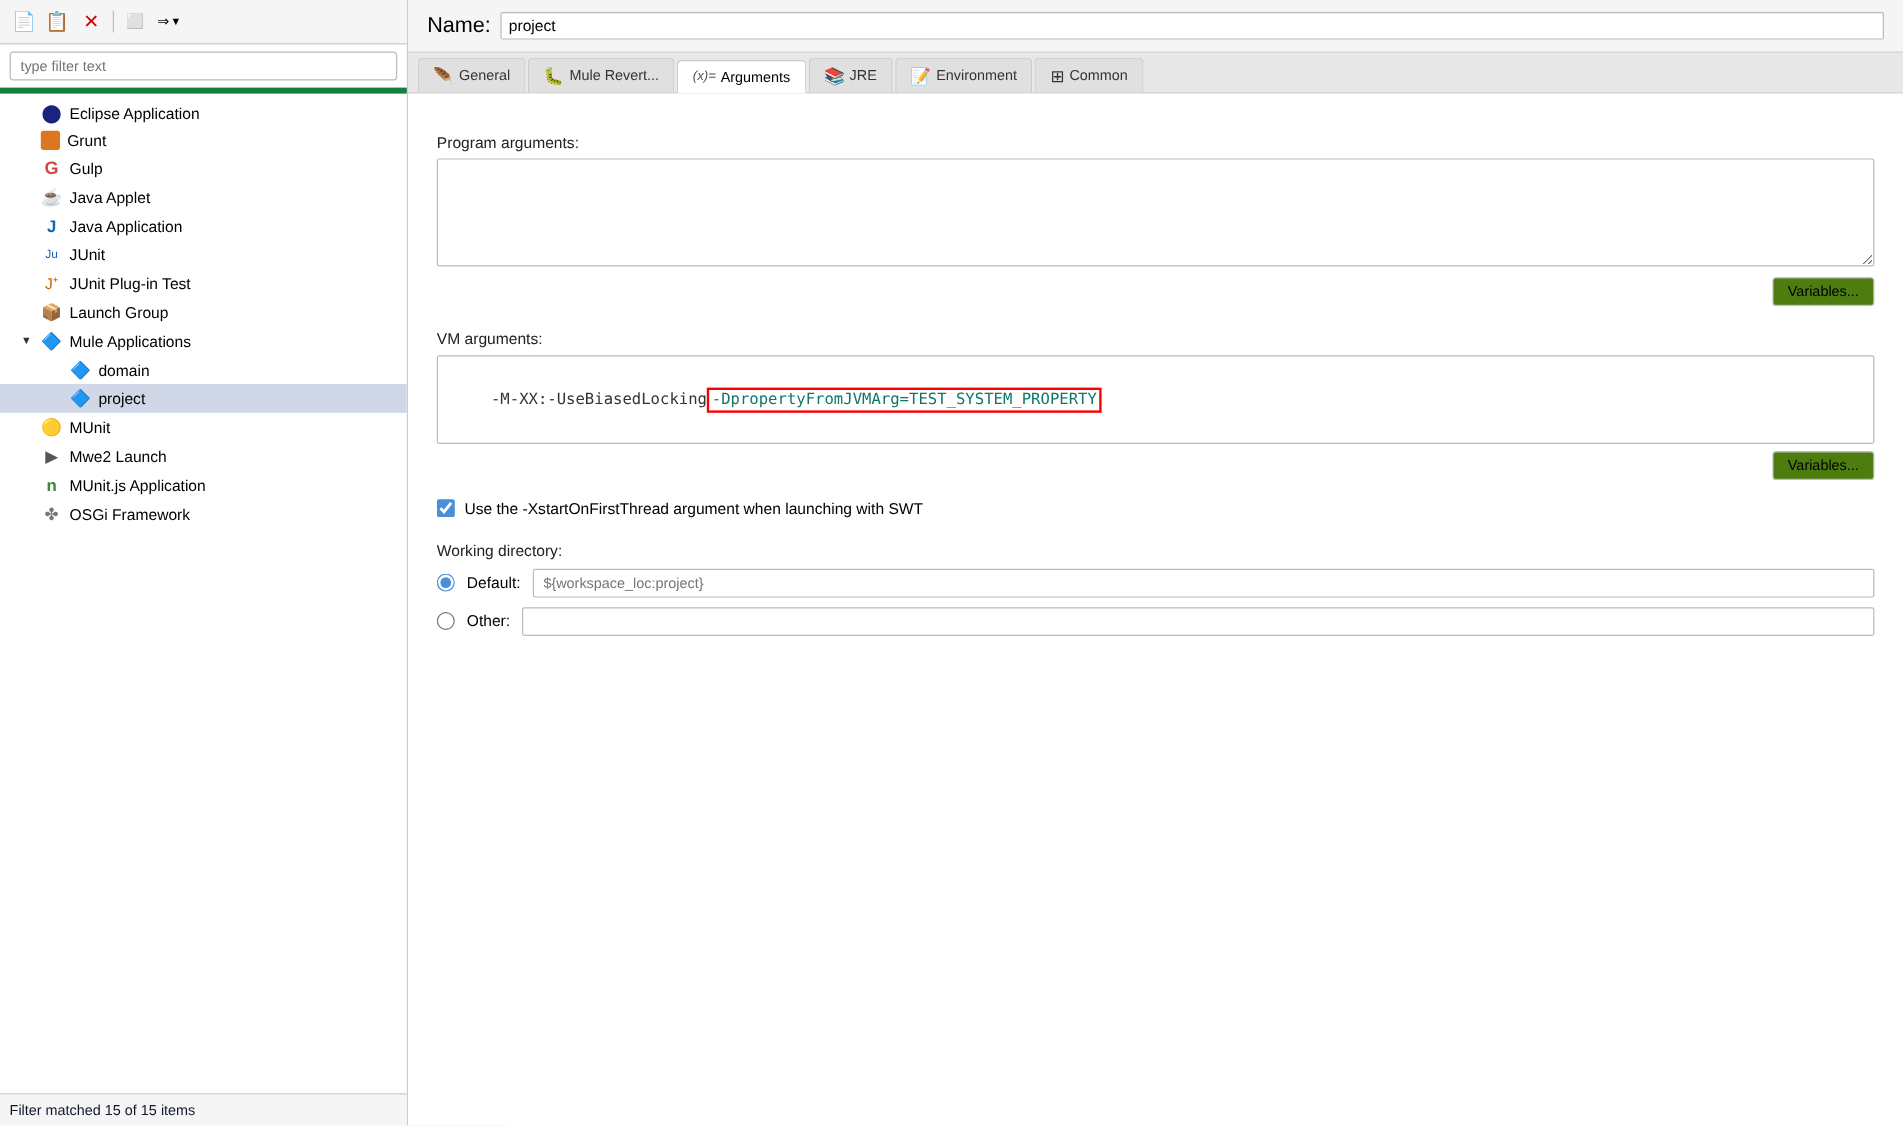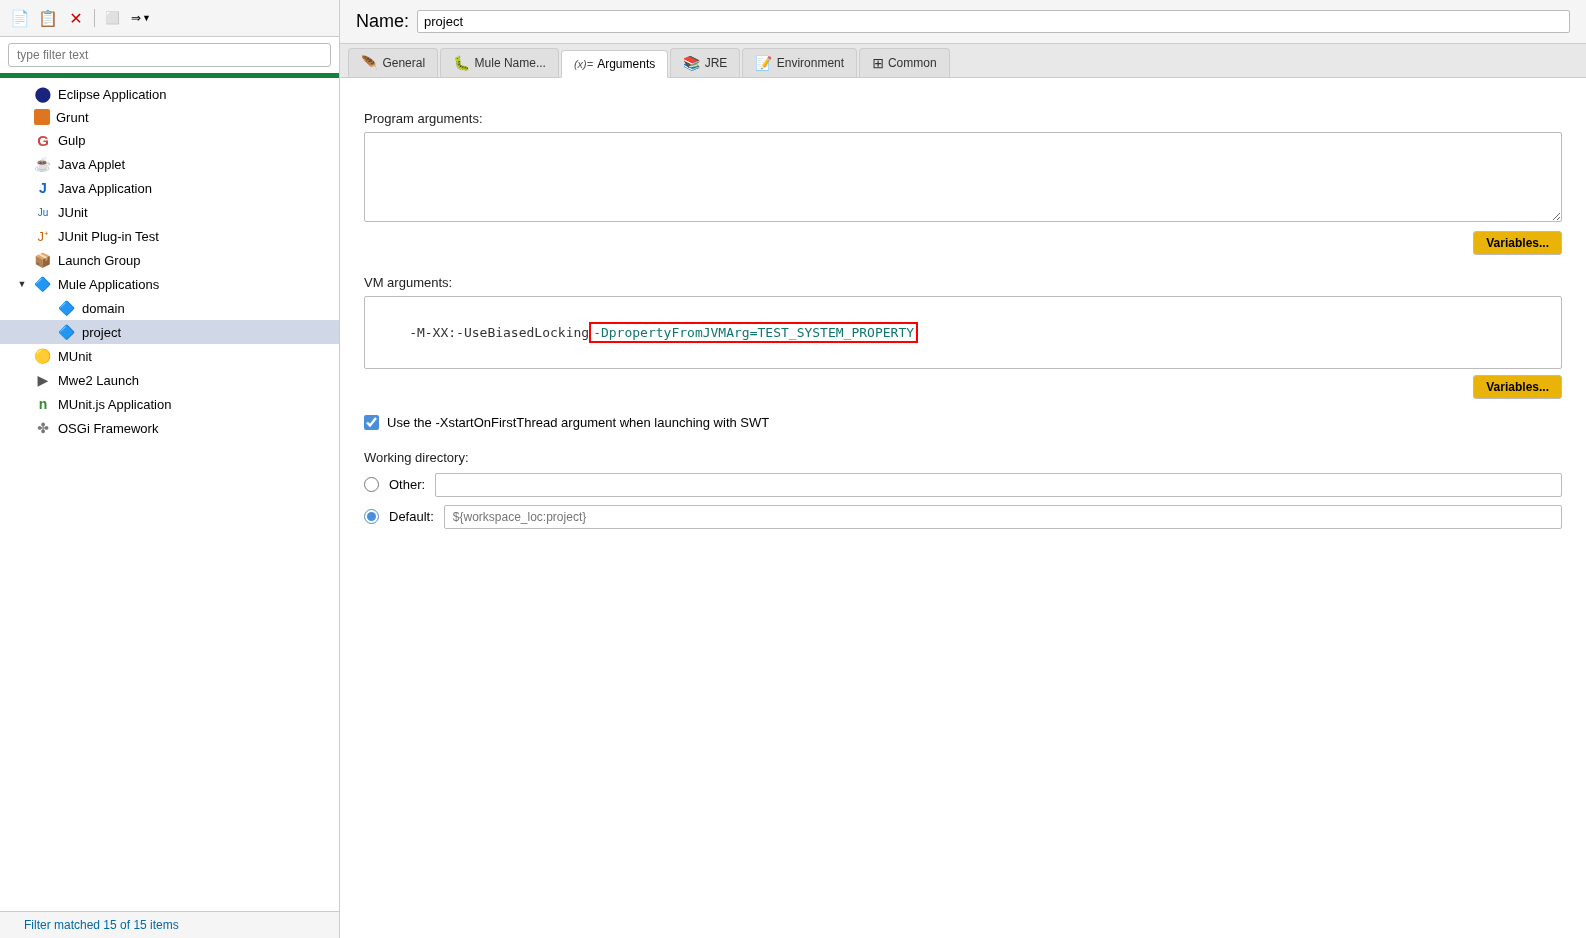--- a/index.html
+++ b/index.html
@@ -107,24 +107,24 @@
       font-size: 10px;
       color: #555;
       flex-shrink: 0;
     }
 
     .tree-label {
       font-size: 13px;
     }
 
     .status-bar {
-      padding: 6px 24px;
+      padding: 6px 8px;
       border-top: 1px solid #ccc;
       font-size: 12px;
-      color: #0369a1;
+      color: #0f172a;
       background: #f5f5f5;
     }
 
     
     .right-panel {
       flex: 1;
       display: flex;
       flex-direction: column;
       background: #f0f0f0;
       height: 100%;
@@ -216,24 +216,23 @@
     .section-row {
       display: flex;
       justify-content: flex-end;
       margin-top: 6px;
     }
 
     .btn-small {
       padding: 4px 12px;
       border: 1px solid #bbb;
       border-radius: 3px;
-      background: #eab308;
+      background: #4d7c0f;
       cursor: pointer;
       font-size: 12px;
-      font-weight: bold;
     }
 
     .vm-args-section { margin-top: 20px; }
 
     .vm-args-input-wrapper {
       position: relative;
       border: 1px solid #bbb;
       border-radius: 2px;
       background: #fff;
       min-height: 60px;
@@ -458,21 +457,21 @@
     <input class="name-input" type="text" value="project" style="">
   </div>
 
   <div class="tabs-bar">
     <div class="tab">
       <span class="tab-icon">🪶</span>
       <span>General</span>
     </div>
     <div class="tab">
       <span class="tab-icon">🐛</span>
-      <span>Mule Name...</span>
+      <span>Mule Revert...</span>
     </div>
     <div class="tab active">
       <span class="tab-icon" style="font-size:11px;font-style:italic;color:#555;">(x)=</span>
       <span>Arguments</span>
     </div>
     <div class="tab">
       <span class="tab-icon">📚</span>
       <span>JRE</span>
     </div>
     <div class="tab">
@@ -509,28 +508,28 @@
 
     <div class="checkbox-row">
       <input type="checkbox" class="checkbox-input" checked="" style="">
       <span>Use the -XstartOnFirstThread argument when launching with SWT</span>
     </div>
 
     <div class="working-dir-section">
       <div class="section-label">Working directory:</div>
 
       <div class="radio-row">
+        <input type="radio" class="radio-input" name="workdir" checked="" style="">
+        <span>Default:</span>
+        <input type="text" class="dir-input" placeholder="${workspace_loc:project}" readonly="" style="">
+      </div>
+
+      <div class="radio-row">
         <input type="radio" class="radio-input" name="workdir" style="">
         <span>Other:</span>
         <input type="text" class="dir-input" style="">
       </div>
-
-      <div class="radio-row">
-        <input type="radio" class="radio-input" name="workdir" checked="" style="">
-        <span>Default:</span>
-        <input type="text" class="dir-input" placeholder="${workspace_loc:project}" readonly="" style="">
-      </div>
     </div>
 
   </div>
 
 
 </div>
 
 </body></html>

